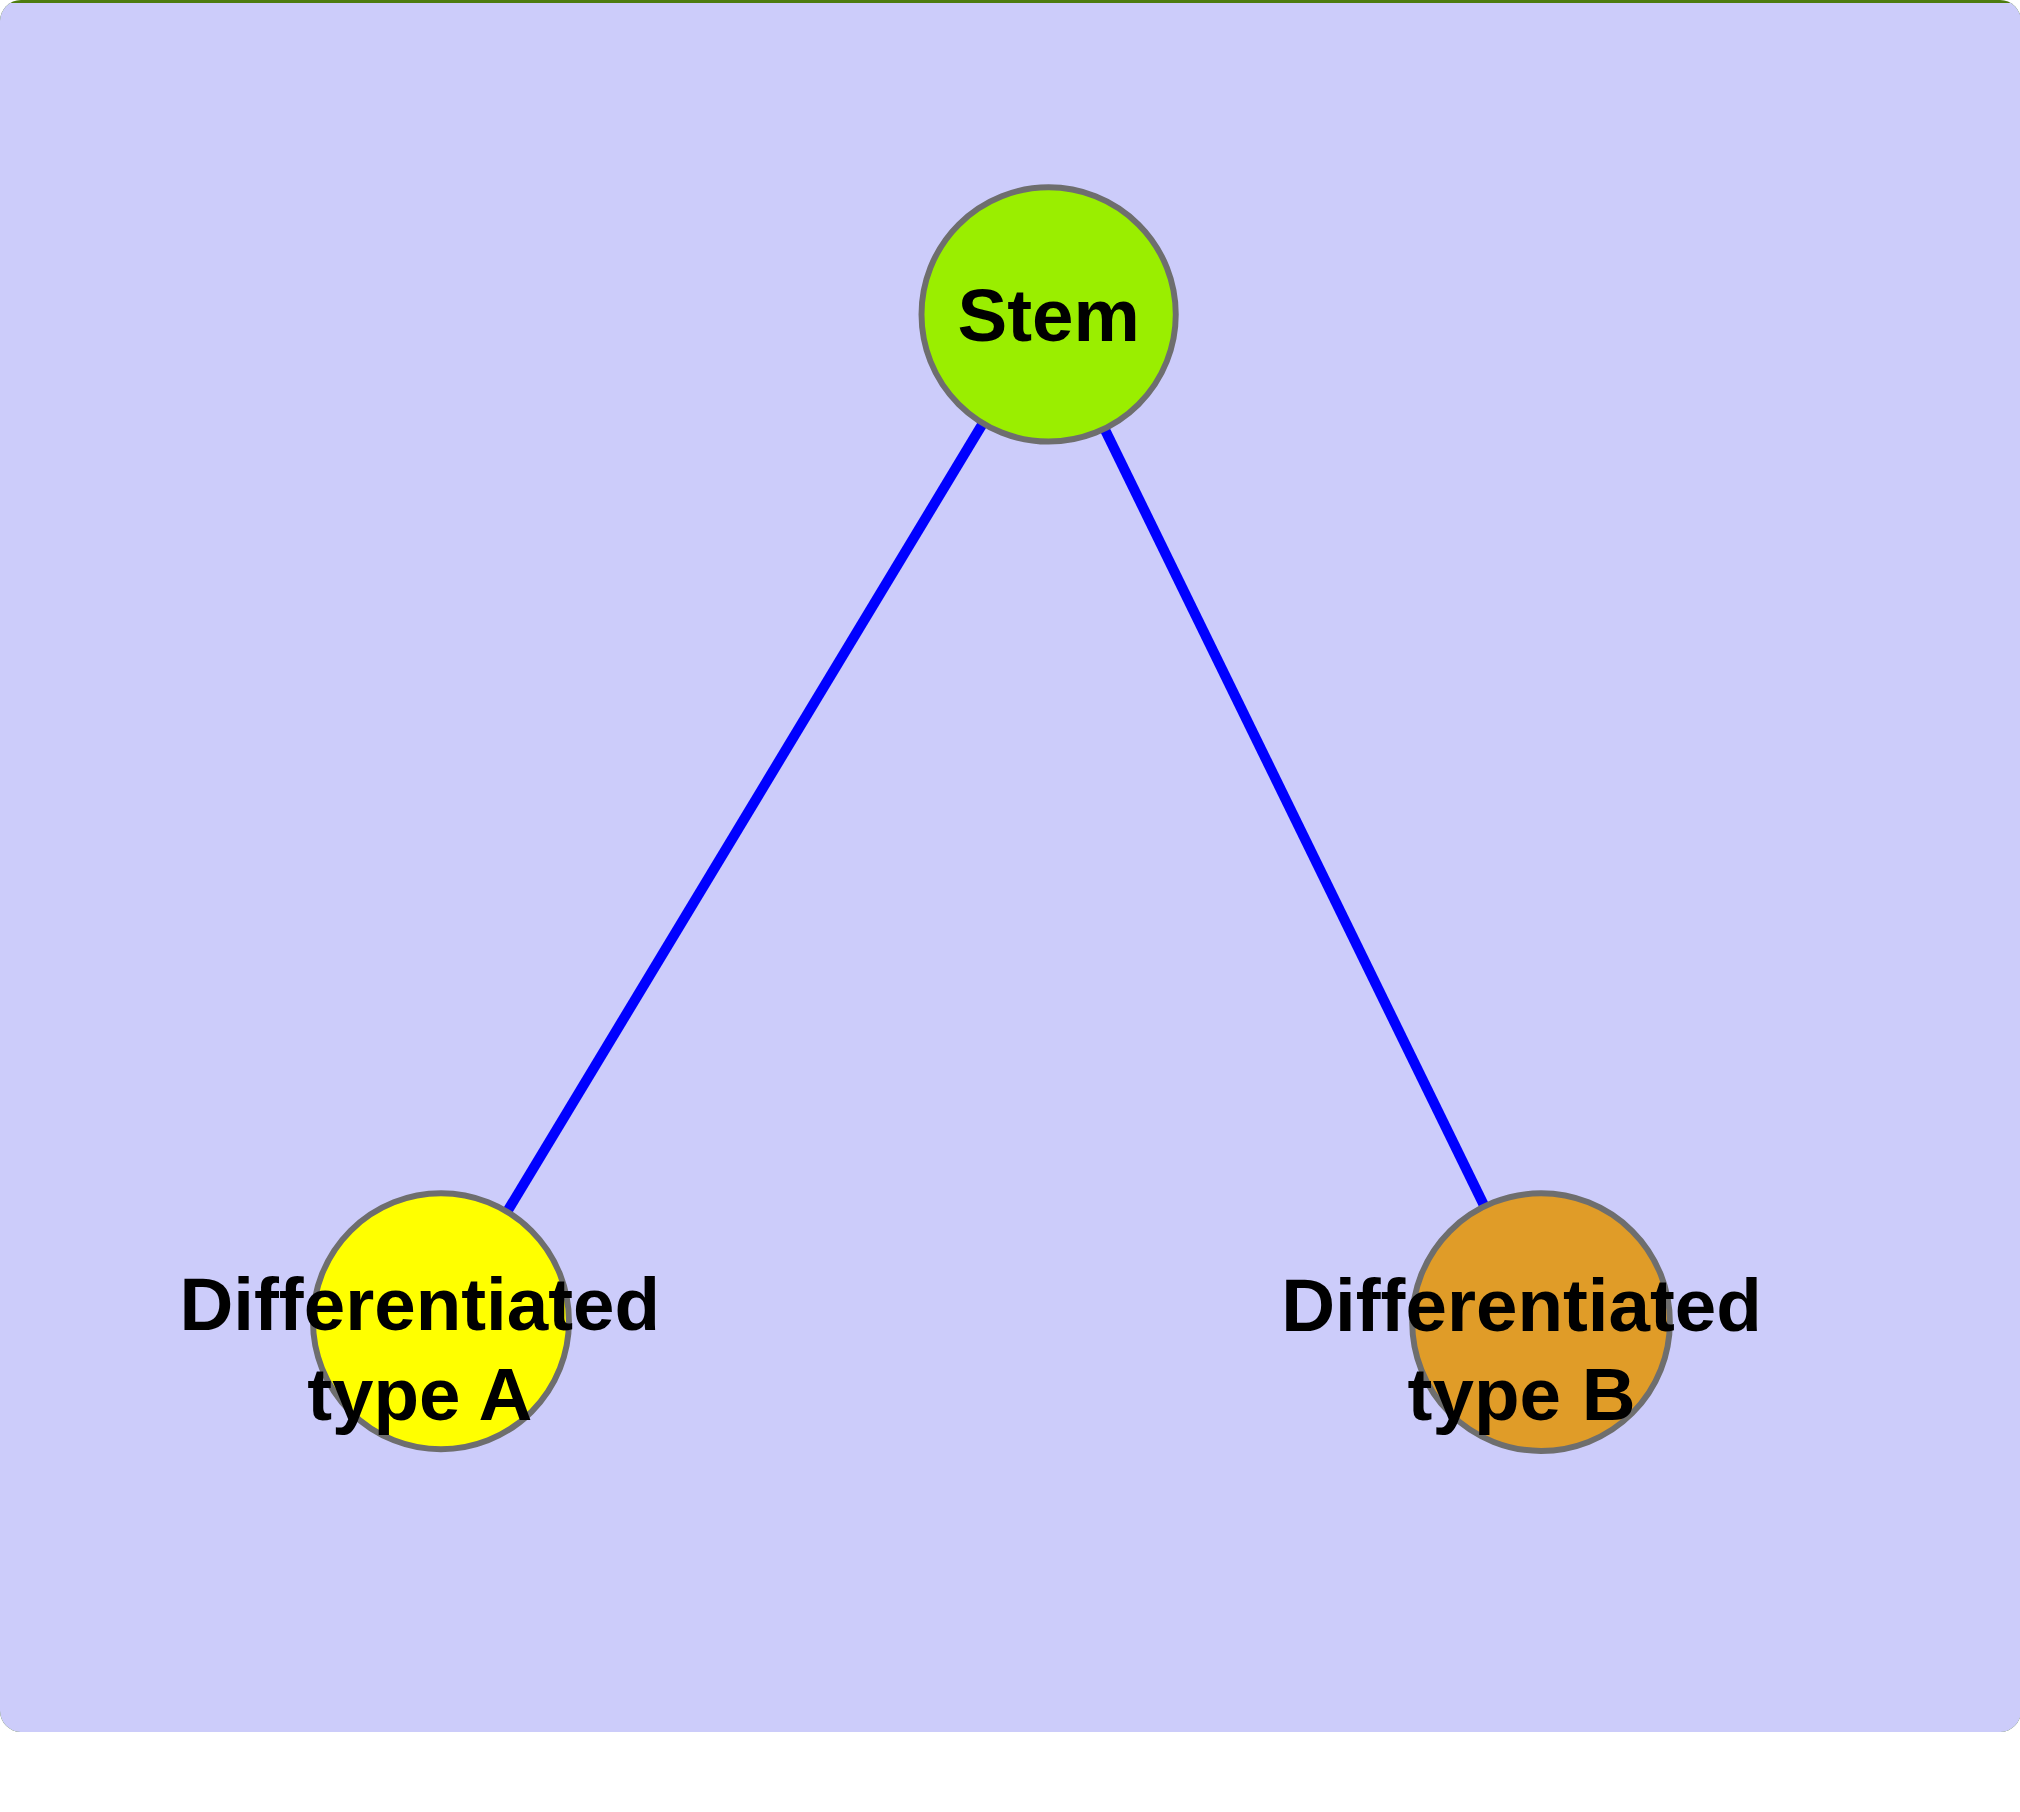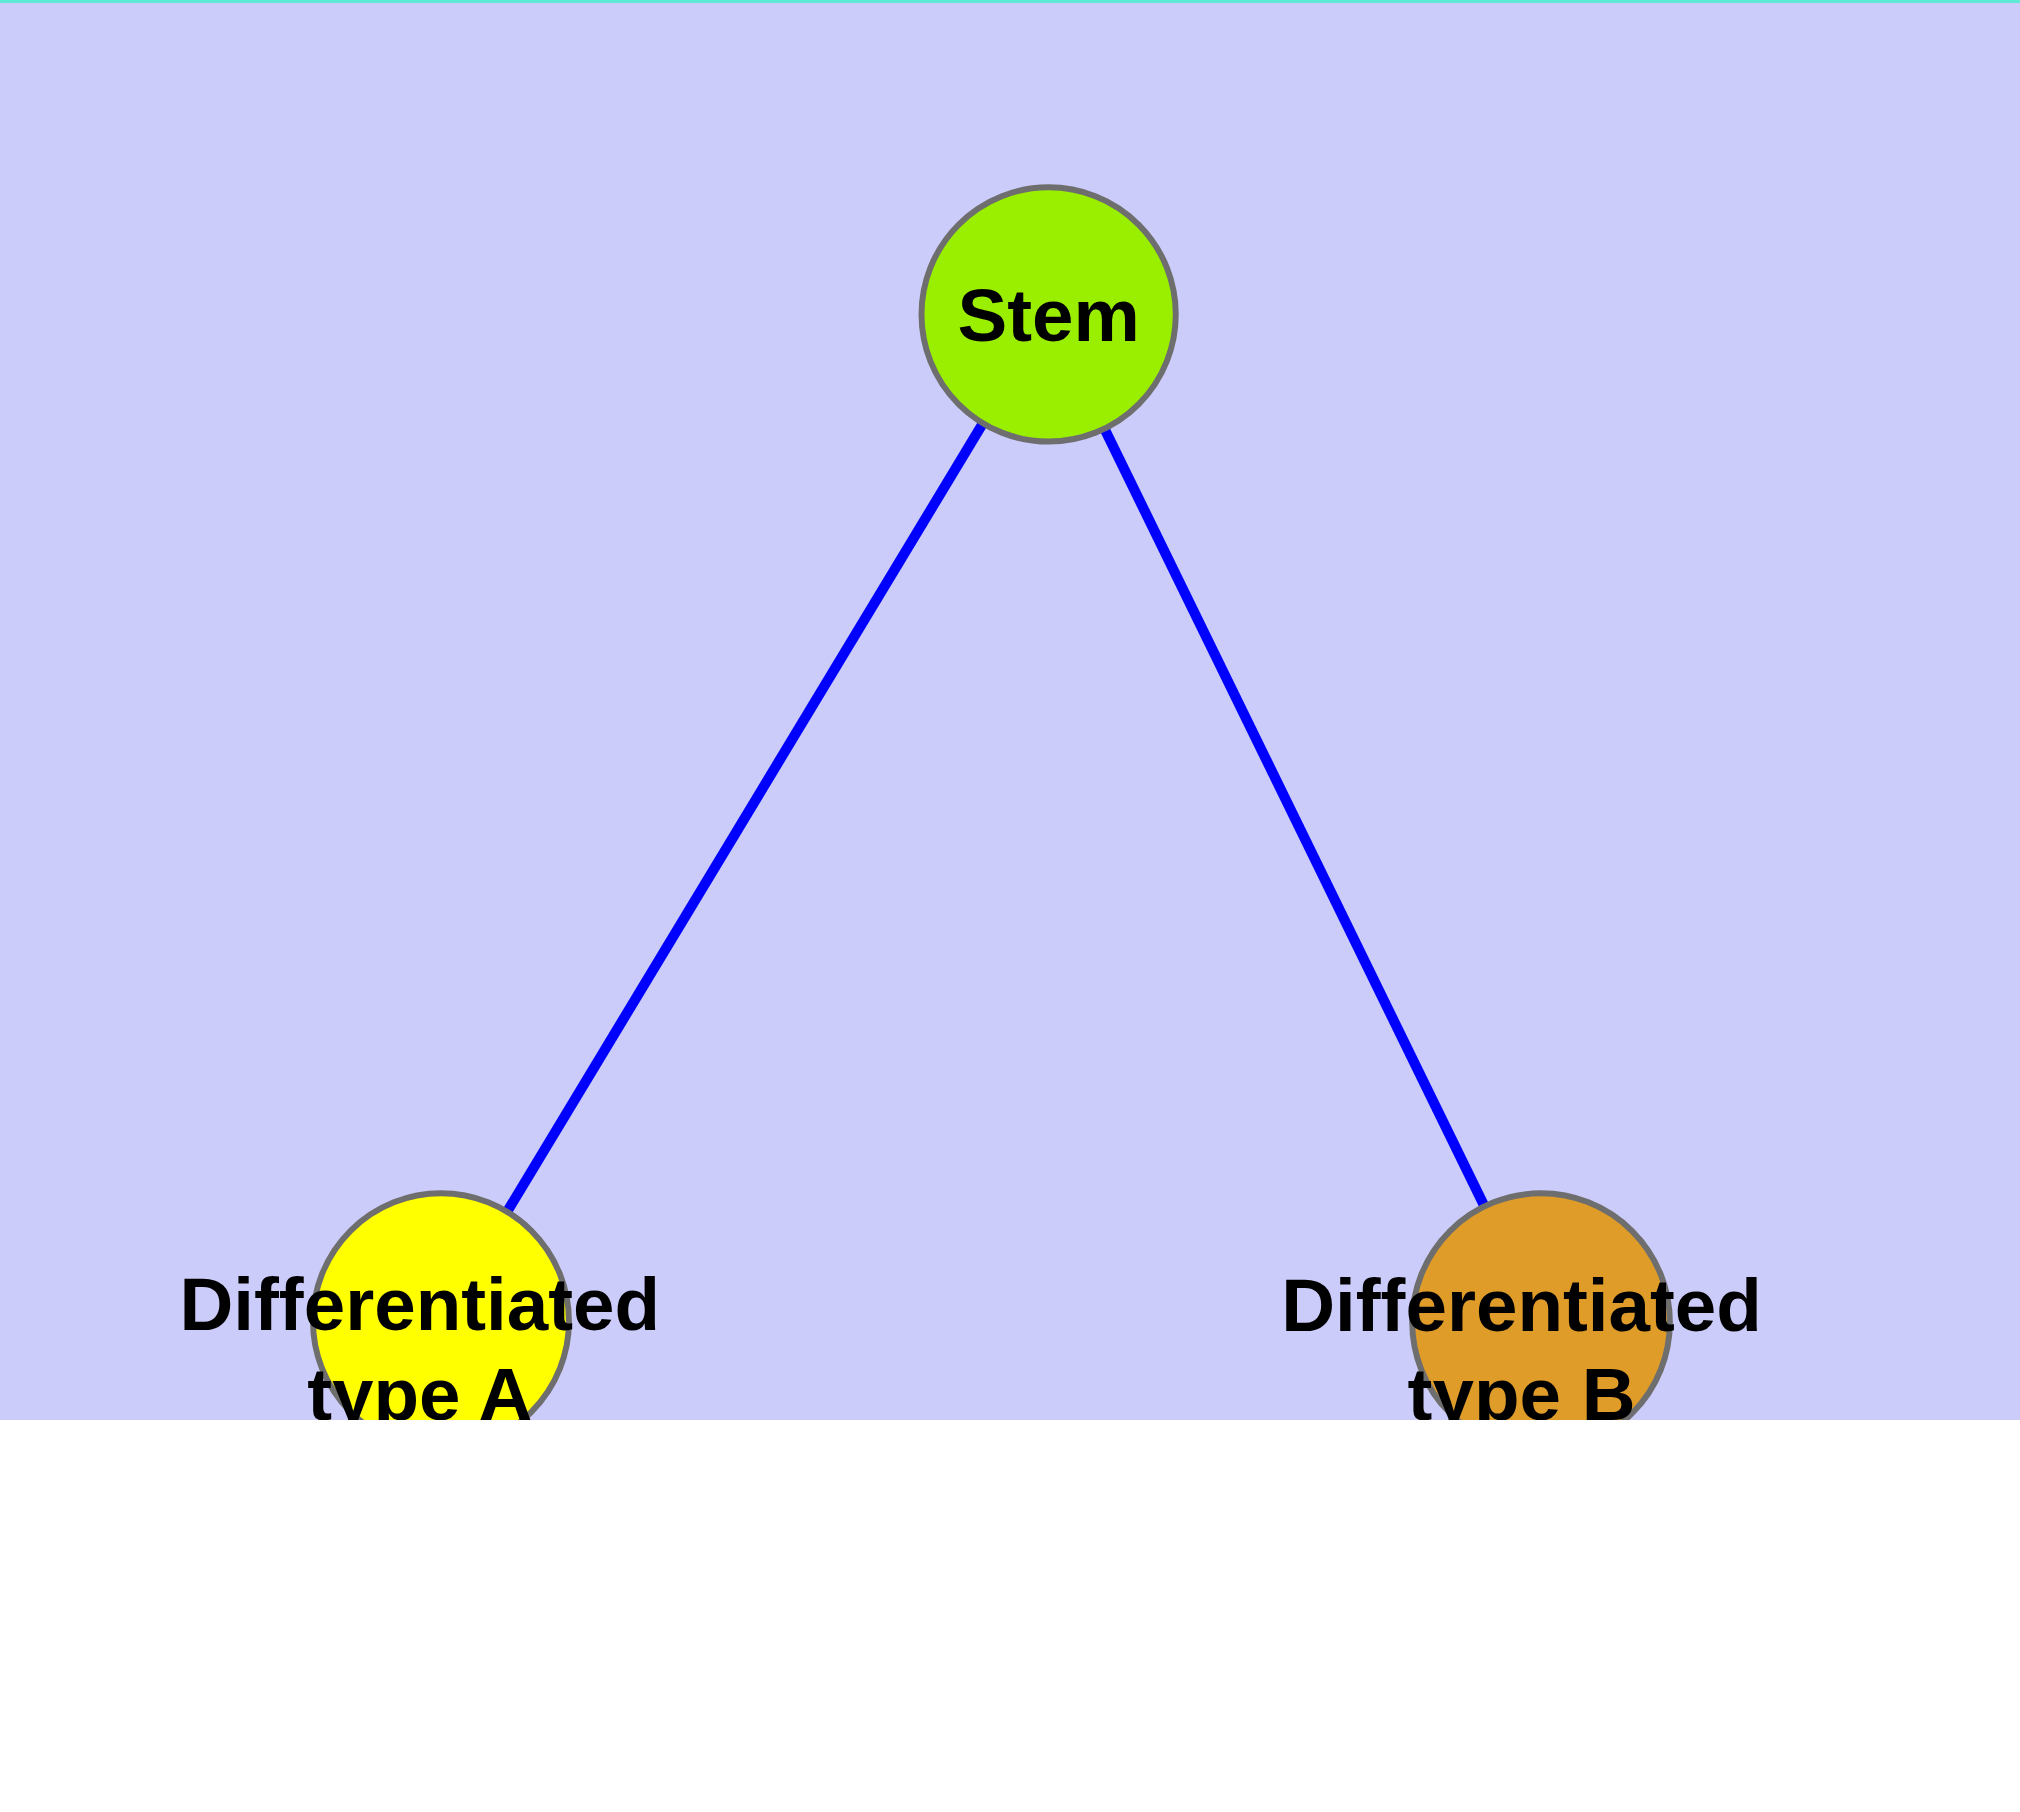--- a/index.html
+++ b/index.html
@@ -4,24 +4,25 @@
 <title>Cell Differentiation Network</title>
 <style>
   html, body {
     margin: 0;
     padding: 0;
     background: #ffffff;
   }
   #canvas-wrap {
     position: relative;
     width: 2021px;
-    height: 1420px;
-    background: #5eead4;
+    height: 1732px;
+    background: #4d7c0f;
     overflow: hidden;
     font-family: "Liberation Sans", sans-serif;
+    border-radius: 21px;
   }
   #graph-bg {
     position: absolute;
     left: 0;
     top: 3.4px;
     width: 2021px;
     height: 1809px;
     background: #ccccfa;
   }
   #graph-svg {

